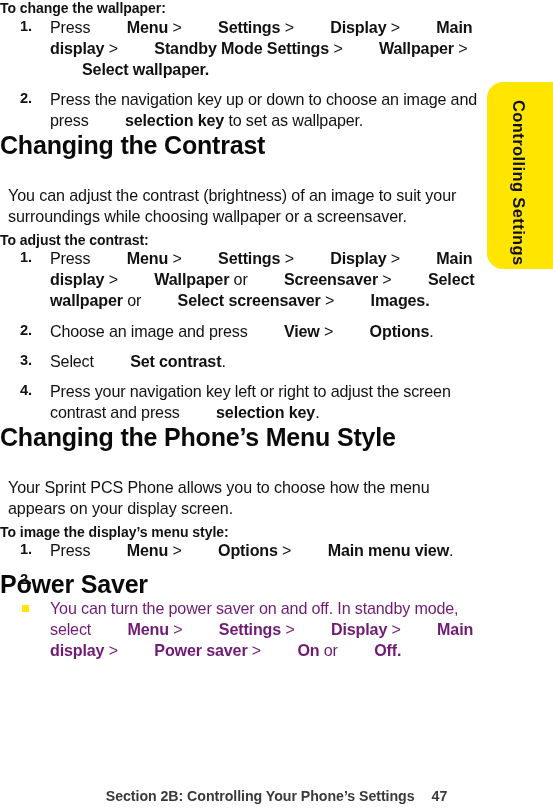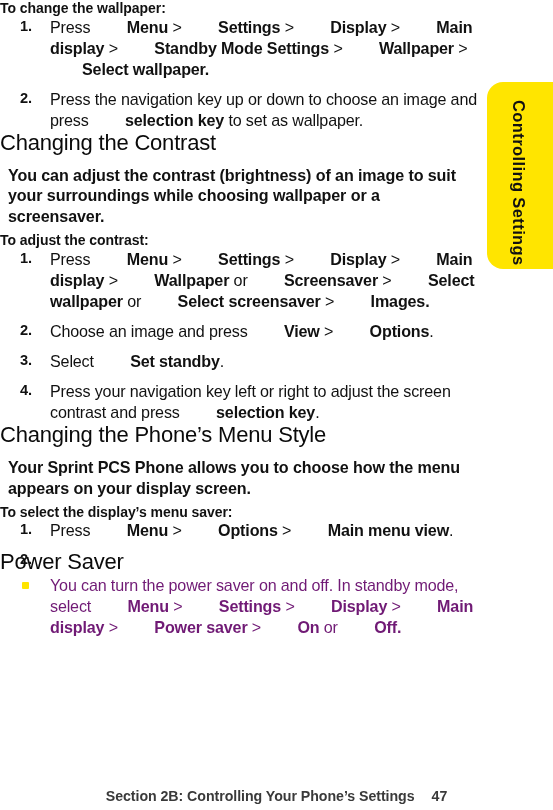--- a/index.html
+++ b/index.html
@@ -51,22 +51,22 @@
     letter-spacing: 0.4px;
     color: #111111;
     transform-origin: 0 0;
     transform: rotate(90deg);
     left: 41px;
     top: 18px;
   }
 
   
   h2.section-heading {
-    font-size: 22px;
-    font-weight: normal;
+    font-size: 25px;
+    font-weight: bold;
     letter-spacing: -0.2px;
     margin: 0;
     padding: 0;
     line-height: 1.12;
     color: #0a0a0a;
   }
 
   .sub-heading {
     font-size: 14px;
     font-weight: bold;
@@ -128,21 +128,21 @@
     background: #ffe500;
     border-radius: 1px;
     display: block;
   }
 
   b, .b { font-weight: bold; margin-left: 32px; }
 
   
   .mt-hdr   { margin-top: 18px; }
   .mt-sub   { margin-top: 5px; }
-  .mt-para  { margin-top: 9px; font-weight: bold; }
+  .mt-para  { margin-top: 26px; }
   .mt-li    { margin-top: 9px; }
   .indent-para { padding-left: 8px; padding-right: 6px; }
 
   
   .footer {
     position: absolute;
     left: 0;
     top: 788px;
     width: 553px;
     text-align: center;
@@ -174,29 +174,29 @@
 
     <h2 class="section-heading mt-hdr">Changing the Contrast</h2>
 
     <div class="body-para indent-para mt-para">You can adjust the contrast (brightness) of an image to suit your surroundings while choosing wallpaper or  a screensaver.</div>
 
     <div class="sub-heading mt-sub">To adjust the contrast:</div>
 
     <ol class="steps mt-sub">
         <li><span class="num">1.</span><span><span>Press </span><span class="b">Menu</span><span> &gt; </span><span class="b">Settings</span><span> &gt; </span><span class="b">Display</span><span> &gt; </span><span class="b">Main display</span><span> &gt; </span><span class="b">Wallpaper</span><span> or </span><span class="b">Screensaver</span><span> &gt; </span><span class="b">Select wallpaper</span><span> or </span><span class="b">Select screensaver</span><span> &gt; </span><span class="b">Images.</span></span></li>
         <li class="mt-li"><span class="num">2.</span><span><span>Choose an image and press </span><span class="b">View</span><span> &gt; </span><span class="b">Options</span><span>.</span></span></li>
-        <li class="mt-li"><span class="num">3.</span><span><span>Select </span><span class="b">Set standby</span><span>.</span></span></li>
+        <li class="mt-li"><span class="num">3.</span><span><span>Select </span><span class="b">Set contrast</span><span>.</span></span></li>
         <li class="mt-li"><span class="num">4.</span><span><span>Press your navigation key left or right to adjust the screen contrast and press </span><span class="b">selection key</span><span>.</span></span></li>
       </ol>
 
     <h2 class="section-heading mt-hdr">Changing the Phone’s Menu Style</h2>
 
     <div class="body-para indent-para mt-para">Your Sprint PCS Phone allows you to choose how the menu appears on your display screen.</div>
 
-    <div class="sub-heading mt-sub">To select the display’s menu saver:</div>
+    <div class="sub-heading mt-sub">To image the display’s menu style:</div>
 
     <ol class="steps mt-sub">
         <li><span class="num">1.</span><span><span>Press </span><span class="b">Menu</span><span> &gt; </span><span class="b">Options</span><span> &gt; </span><span class="b">Main menu view</span><span>.</span></span></li>
         <li class="mt-li"><span class="num">2.</span></li>
       </ol>
 
     <h2 class="section-heading mt-hdr">Power Saver</h2>
 
     <ul class="bullets mt-sub">
         <li><span class="bullet-glyph" style="background: rgb(255, 229, 0);"></span><span><span>You can turn the power saver on and off. In standby mode, select </span><span class="b">Menu</span><span> &gt; </span><span class="b">Settings</span><span> &gt; </span><span class="b">Display</span><span> &gt; </span><span class="b">Main display</span><span> &gt; </span><span class="b">Power saver</span><span> &gt; </span><span class="b">On</span><span> or </span><span class="b">Off.</span></span></li>

